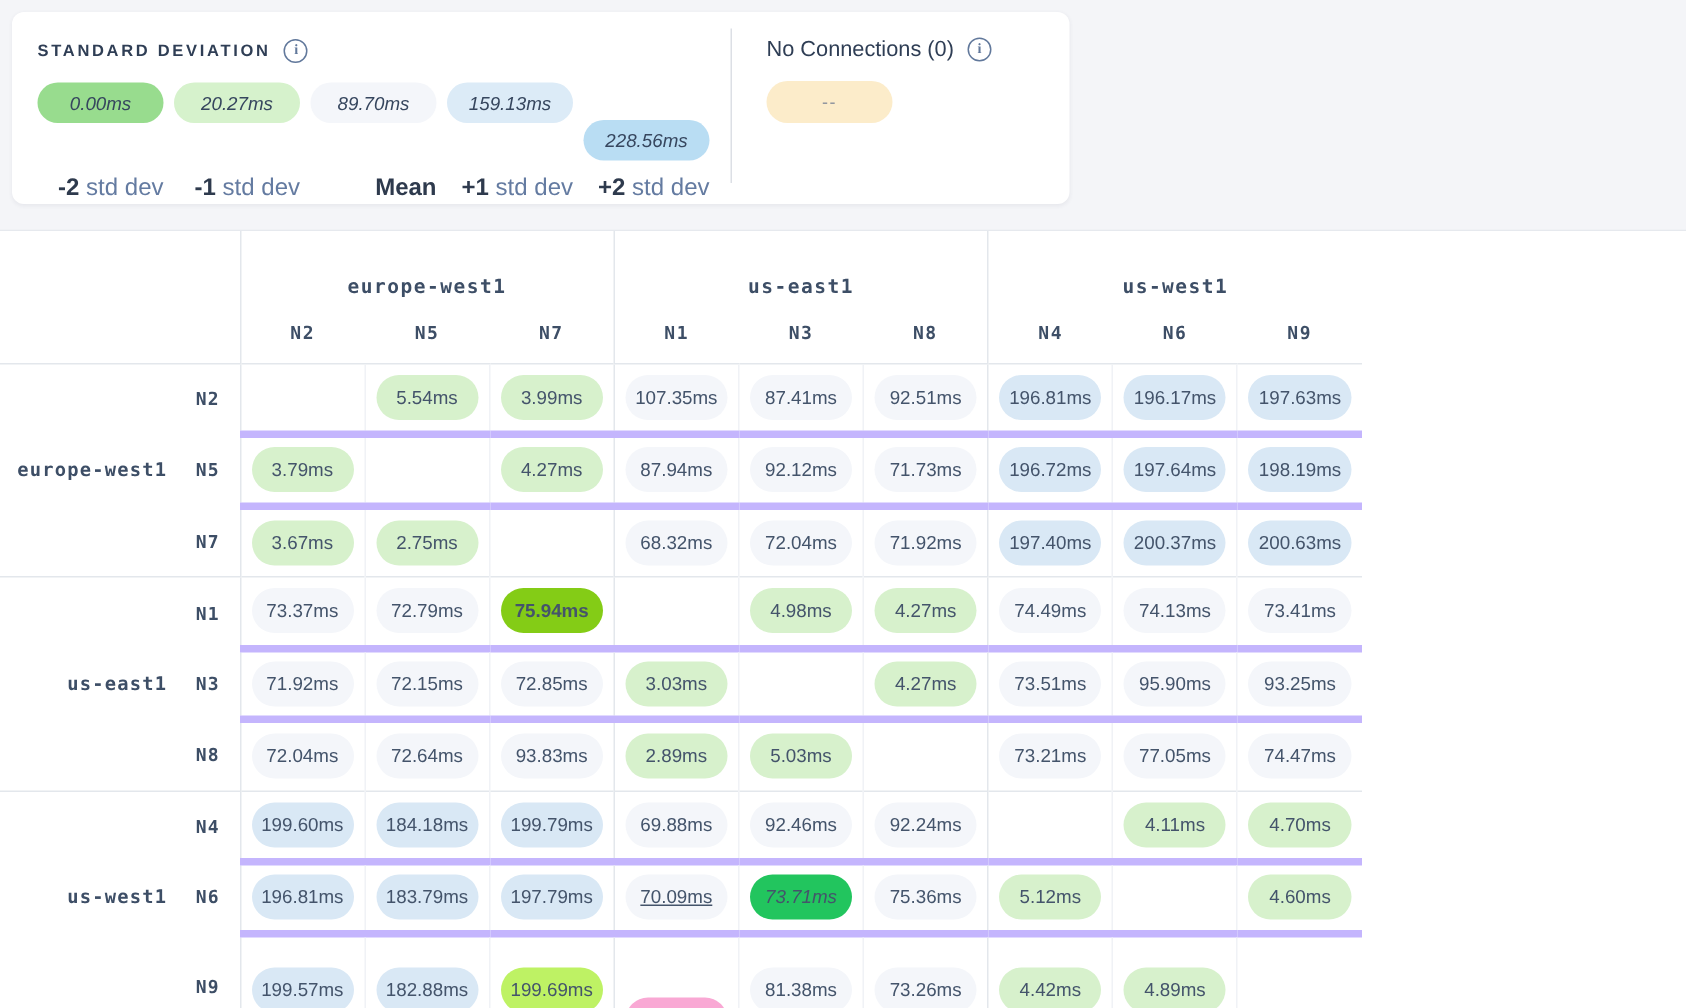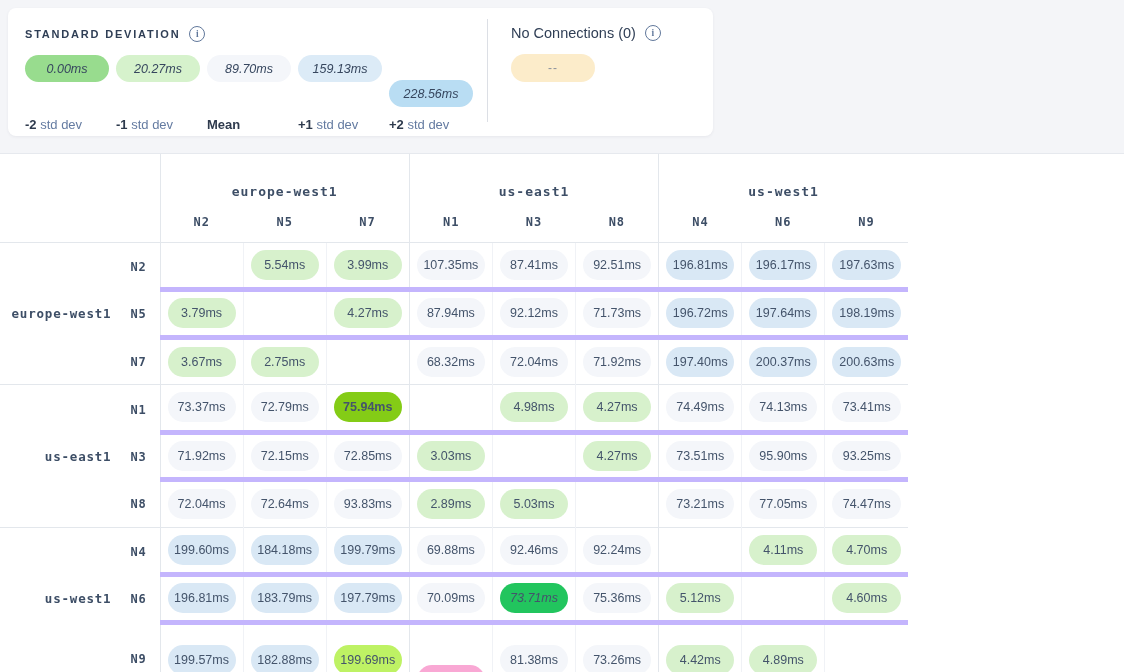--- a/index.html
+++ b/index.html
@@ -30,21 +30,21 @@
     flex:0 0 auto;
   }
   .legend-pills{display:flex;gap:7px;margin-top:13px;}
   .legend-pill{
     width:84px;height:27px;border-radius:14px;
     display:flex;align-items:center;justify-content:center;
     font-size:12.5px;color:#36465e;font-style:italic;
   }
   .legend-labels{display:flex;gap:7px;margin-top:10px;}
   .legend-stop-label{
-    width:84px;text-align:left;font-size:13px;color:#647ba1;
+    width:84px;text-align:right;font-size:16px;color:#647ba1;
     white-space:nowrap;
   }
   .legend-stop-label b{color:#2e3a4d;}
   .legend-divider{width:1px;background:#dcdfe5;margin:11px 0 14px 0;}
   .legend-right{padding:17px 0 0 23px;}
   .no-conn-row{display:flex;align-items:center;gap:9px;font-size:14.5px;color:#2f3e55;}
   .no-conn-pill{
     margin-top:13px;width:84px;height:28px;border-radius:14px;
     display:flex;align-items:center;justify-content:center;
     font-size:12px;color:#8b919c;letter-spacing:1px;
@@ -359,21 +359,21 @@
           <td>
             <div class="pill" style="background: rgb(217, 232, 245);">196.81ms</div>
           </td>
           <td class="inner-left">
             <div class="pill" style="background: rgb(217, 232, 245);">183.79ms</div>
           </td>
           <td class="inner-left">
             <div class="pill" style="background: rgb(217, 232, 245);">197.79ms</div>
           </td>
           <td class="group-left">
-            <div class="pill" style="background: rgb(244, 246, 250);">70.09ms</div>
+            <div class="pill" style="background: rgb(244, 246, 250); text-decoration: underline;">70.09ms</div>
           </td>
           <td class="inner-left">
             <div class="pill" style="background: #22c55e; font-style: italic;">73.71ms</div>
           </td>
           <td class="inner-left">
             <div class="pill" style="background: rgb(244, 246, 250);">75.36ms</div>
           </td>
           <td class="group-left">
             <div class="pill" style="background: rgb(215, 241, 204);">5.12ms</div>
           </td>

